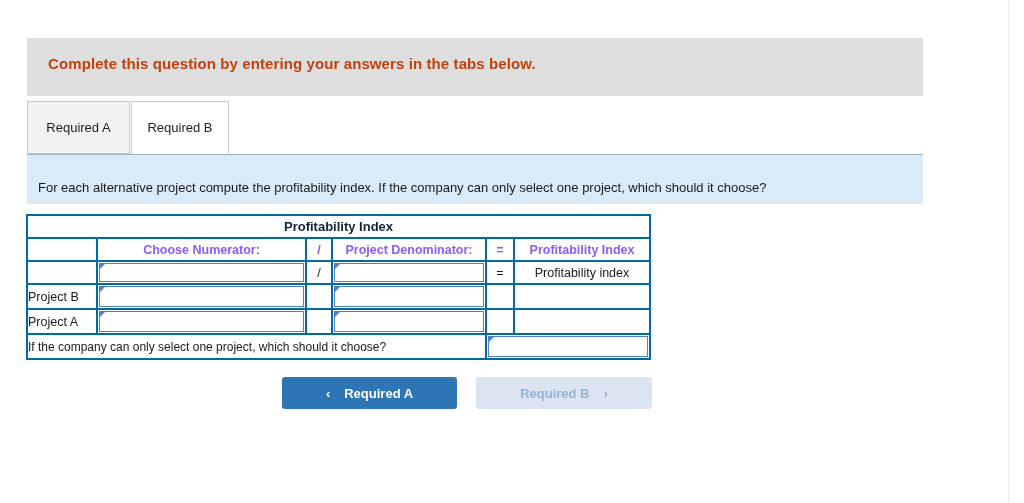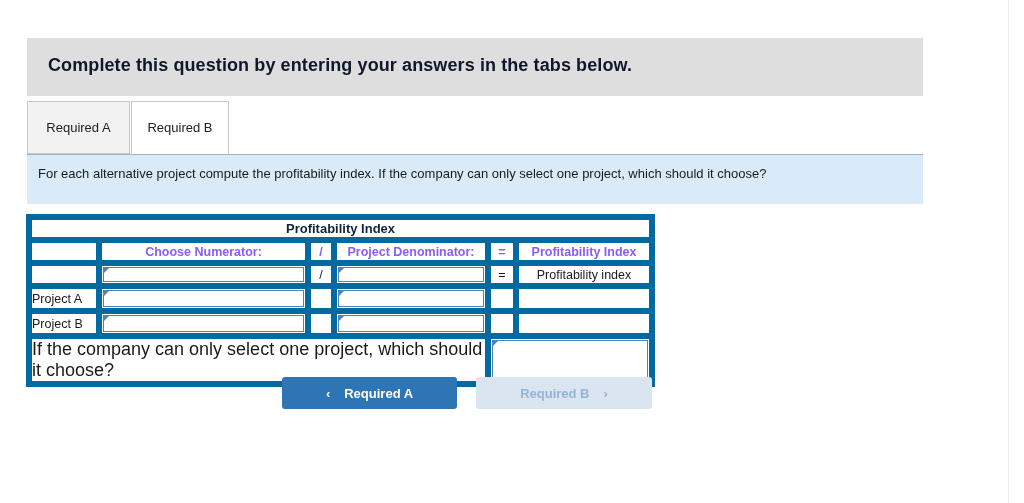--- a/index.html
+++ b/index.html
@@ -44,23 +44,23 @@
     top: 38px;
     width: 896px;
     height: 58px;
     background: #dedede;
     box-sizing: border-box;
   }
   .banner-text {
     position: absolute;
     left: 21px;
     top: 17px;
-    font-size: 18px;
+    font-size: 15px;
     font-weight: bold;
-    color: #0f172a;
+    color: #c2410c;
     letter-spacing: 0.1px;
   }
 
   
   .tabstrip {
     position: absolute;
     left: 27px;
     top: 101px;
     width: 896px;
     height: 54px;
@@ -93,39 +93,39 @@
     top: 154px;
     width: 896px;
     height: 50px;
     background: #d9ebf9;
     border-top: 1px solid #9fb2bf;
     box-sizing: border-box;
   }
   .question-text {
     position: absolute;
     left: 11px;
-    top: 10px;
+    top: 24px;
     width: 860px;
     line-height: 17px;
     font-size: 13px;
     color: #1a1a1a;
   }
 
   
   .sheet {
     position: absolute;
     left: 26px;
     top: 214px;
     width: 623px;
     border-collapse: collapse;
     table-layout: fixed;
     font-size: 12.5px;
   }
   .sheet td {
-    border: 6px solid #0369a1;
+    border: 2px solid #0369a1;
     padding: 0;
     height: 23px;
     background: #ffffff;
     box-sizing: border-box;
   }
   .hdr {
     background: #74a9e0;
     text-align: center;
     font-weight: bold;
     color: #8b5cf6;
@@ -178,21 +178,21 @@
     border-bottom: 7px solid transparent;
     border-top: 0;
     z-index: 2;
   }
   td.tall { height: 25px; }
 
   
   .answer-prompt {
     text-align: left;
     padding-left: 6px;
-    font-size: 18px;
+    font-size: 12px;
   }
 
   
   .navbar {
     position: absolute;
     left: 282px;
     top: 377px;
     width: 370px;
     height: 32px;
   }
@@ -283,39 +283,39 @@
       <td>
         <div class="cellwrap">
           <div class="inputbox"></div>
           <div class="flag"></div>
         </div>
       </td>
       <td class="center">=</td>
       <td class="center">Profitability index</td>
     </tr>
     <tr>
-      <td class="rowlabel tall">Project A</td>
+      <td class="rowlabel tall">Project B</td>
       <td class="tall">
         <div class="cellwrap">
           <div class="inputbox"></div>
           <div class="flag"></div>
         </div>
       </td>
       <td class="center tall"></td>
       <td class="tall">
         <div class="cellwrap">
           <div class="inputbox"></div>
           <div class="flag"></div>
         </div>
       </td>
       <td class="center tall"></td>
       <td class="center tall yellow"></td>
     </tr>
     <tr>
-      <td class="rowlabel tall">Project B</td>
+      <td class="rowlabel tall">Project A</td>
       <td class="tall">
         <div class="cellwrap">
           <div class="inputbox"></div>
           <div class="flag"></div>
         </div>
       </td>
       <td class="center tall"></td>
       <td class="tall">
         <div class="cellwrap">
           <div class="inputbox"></div>

